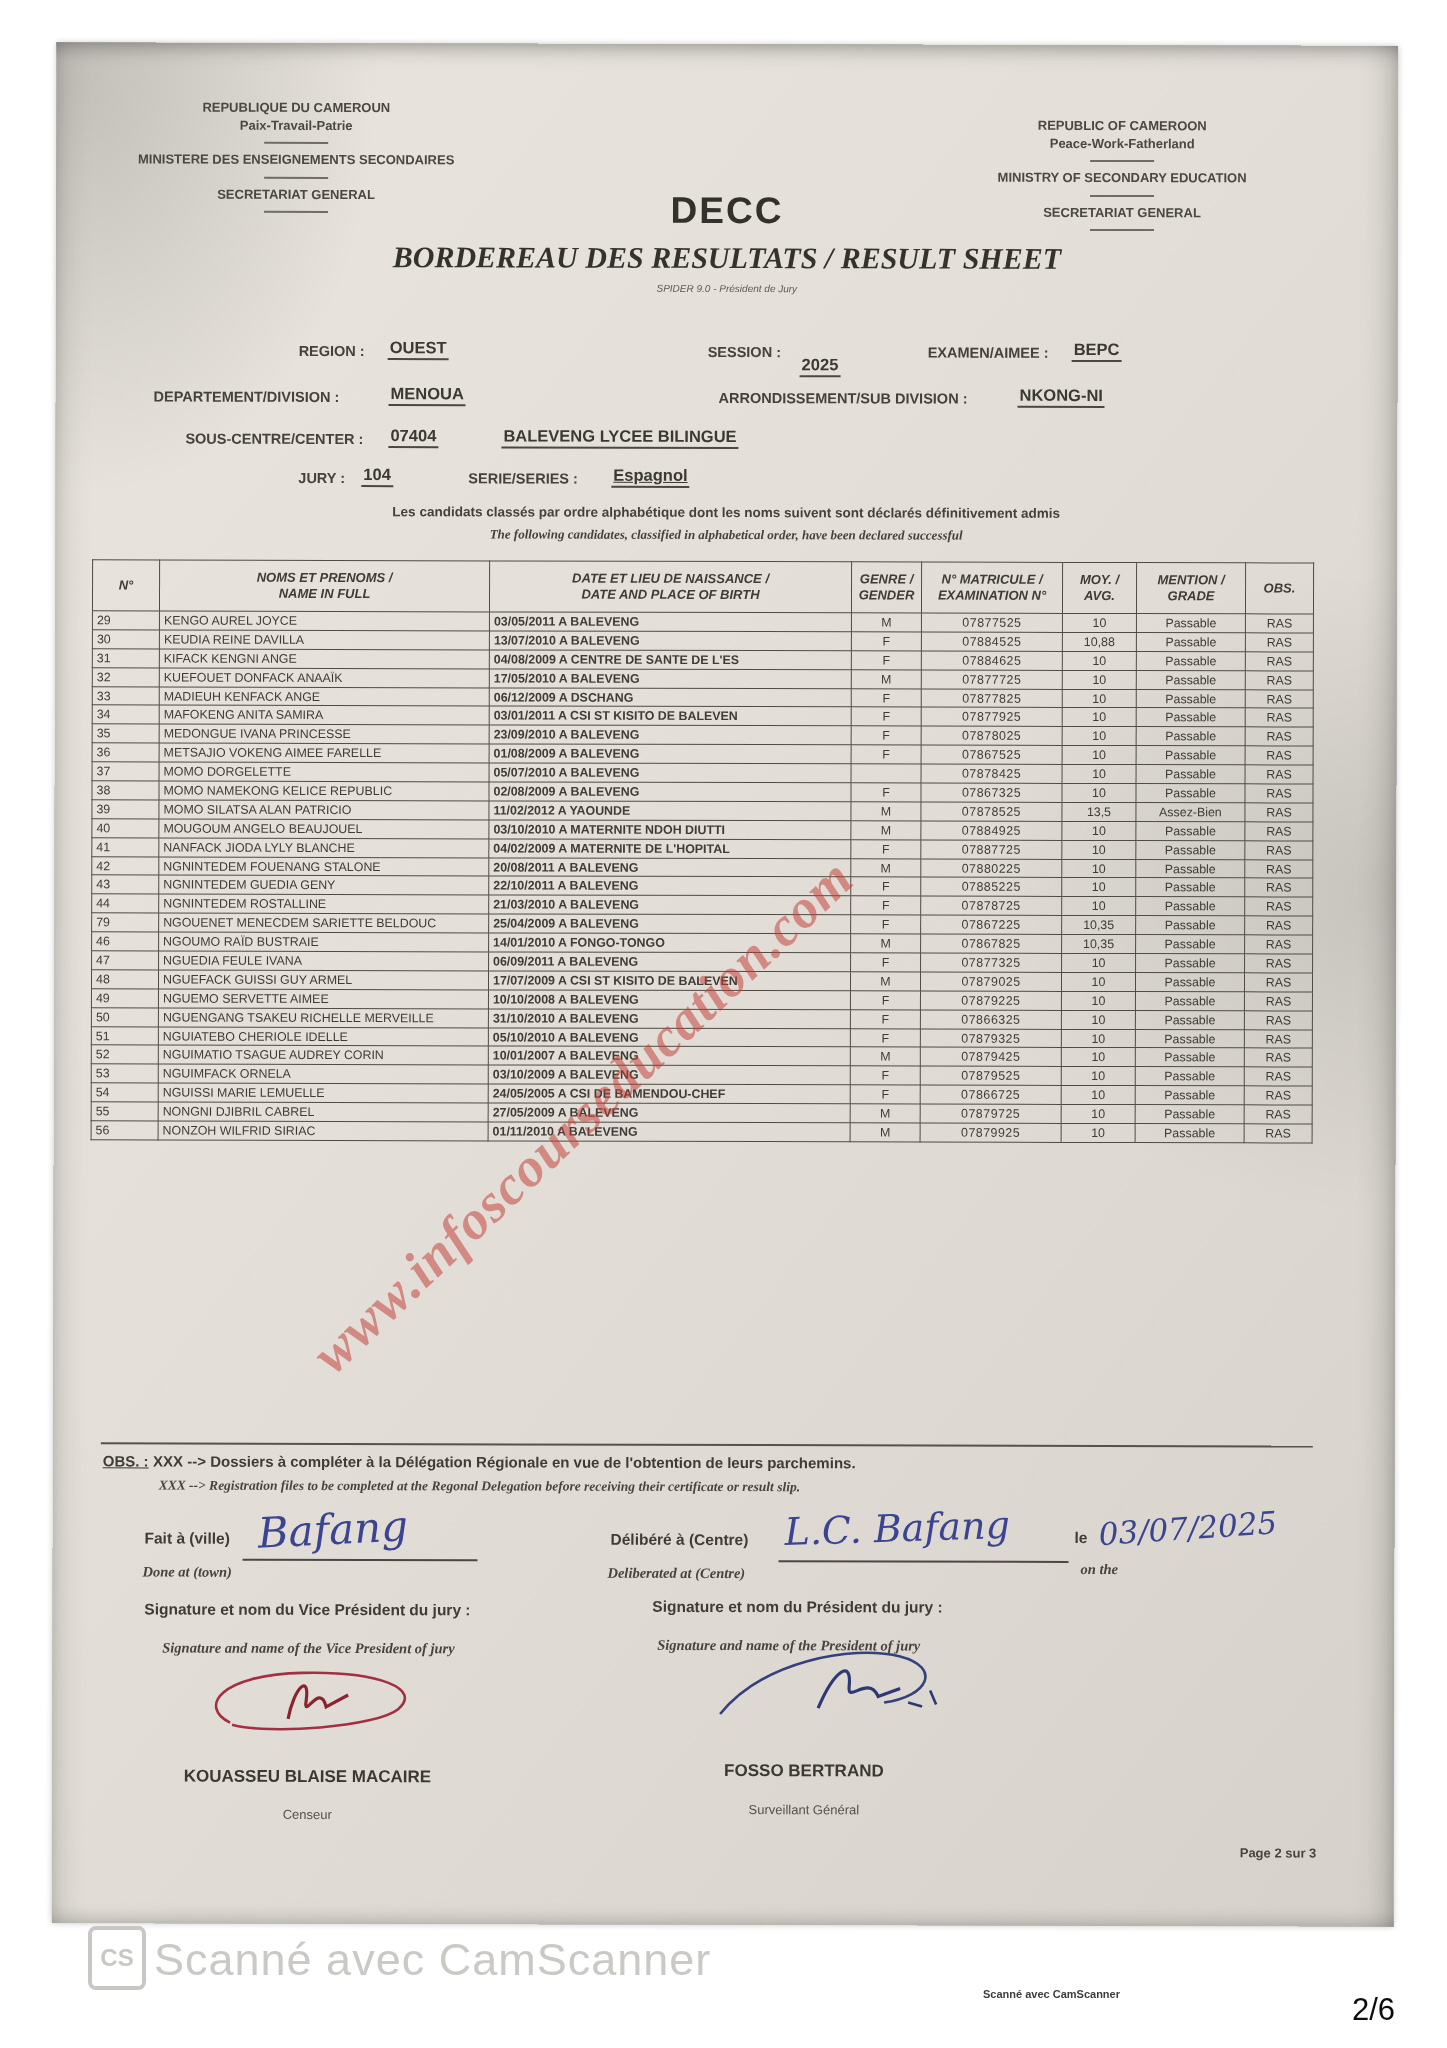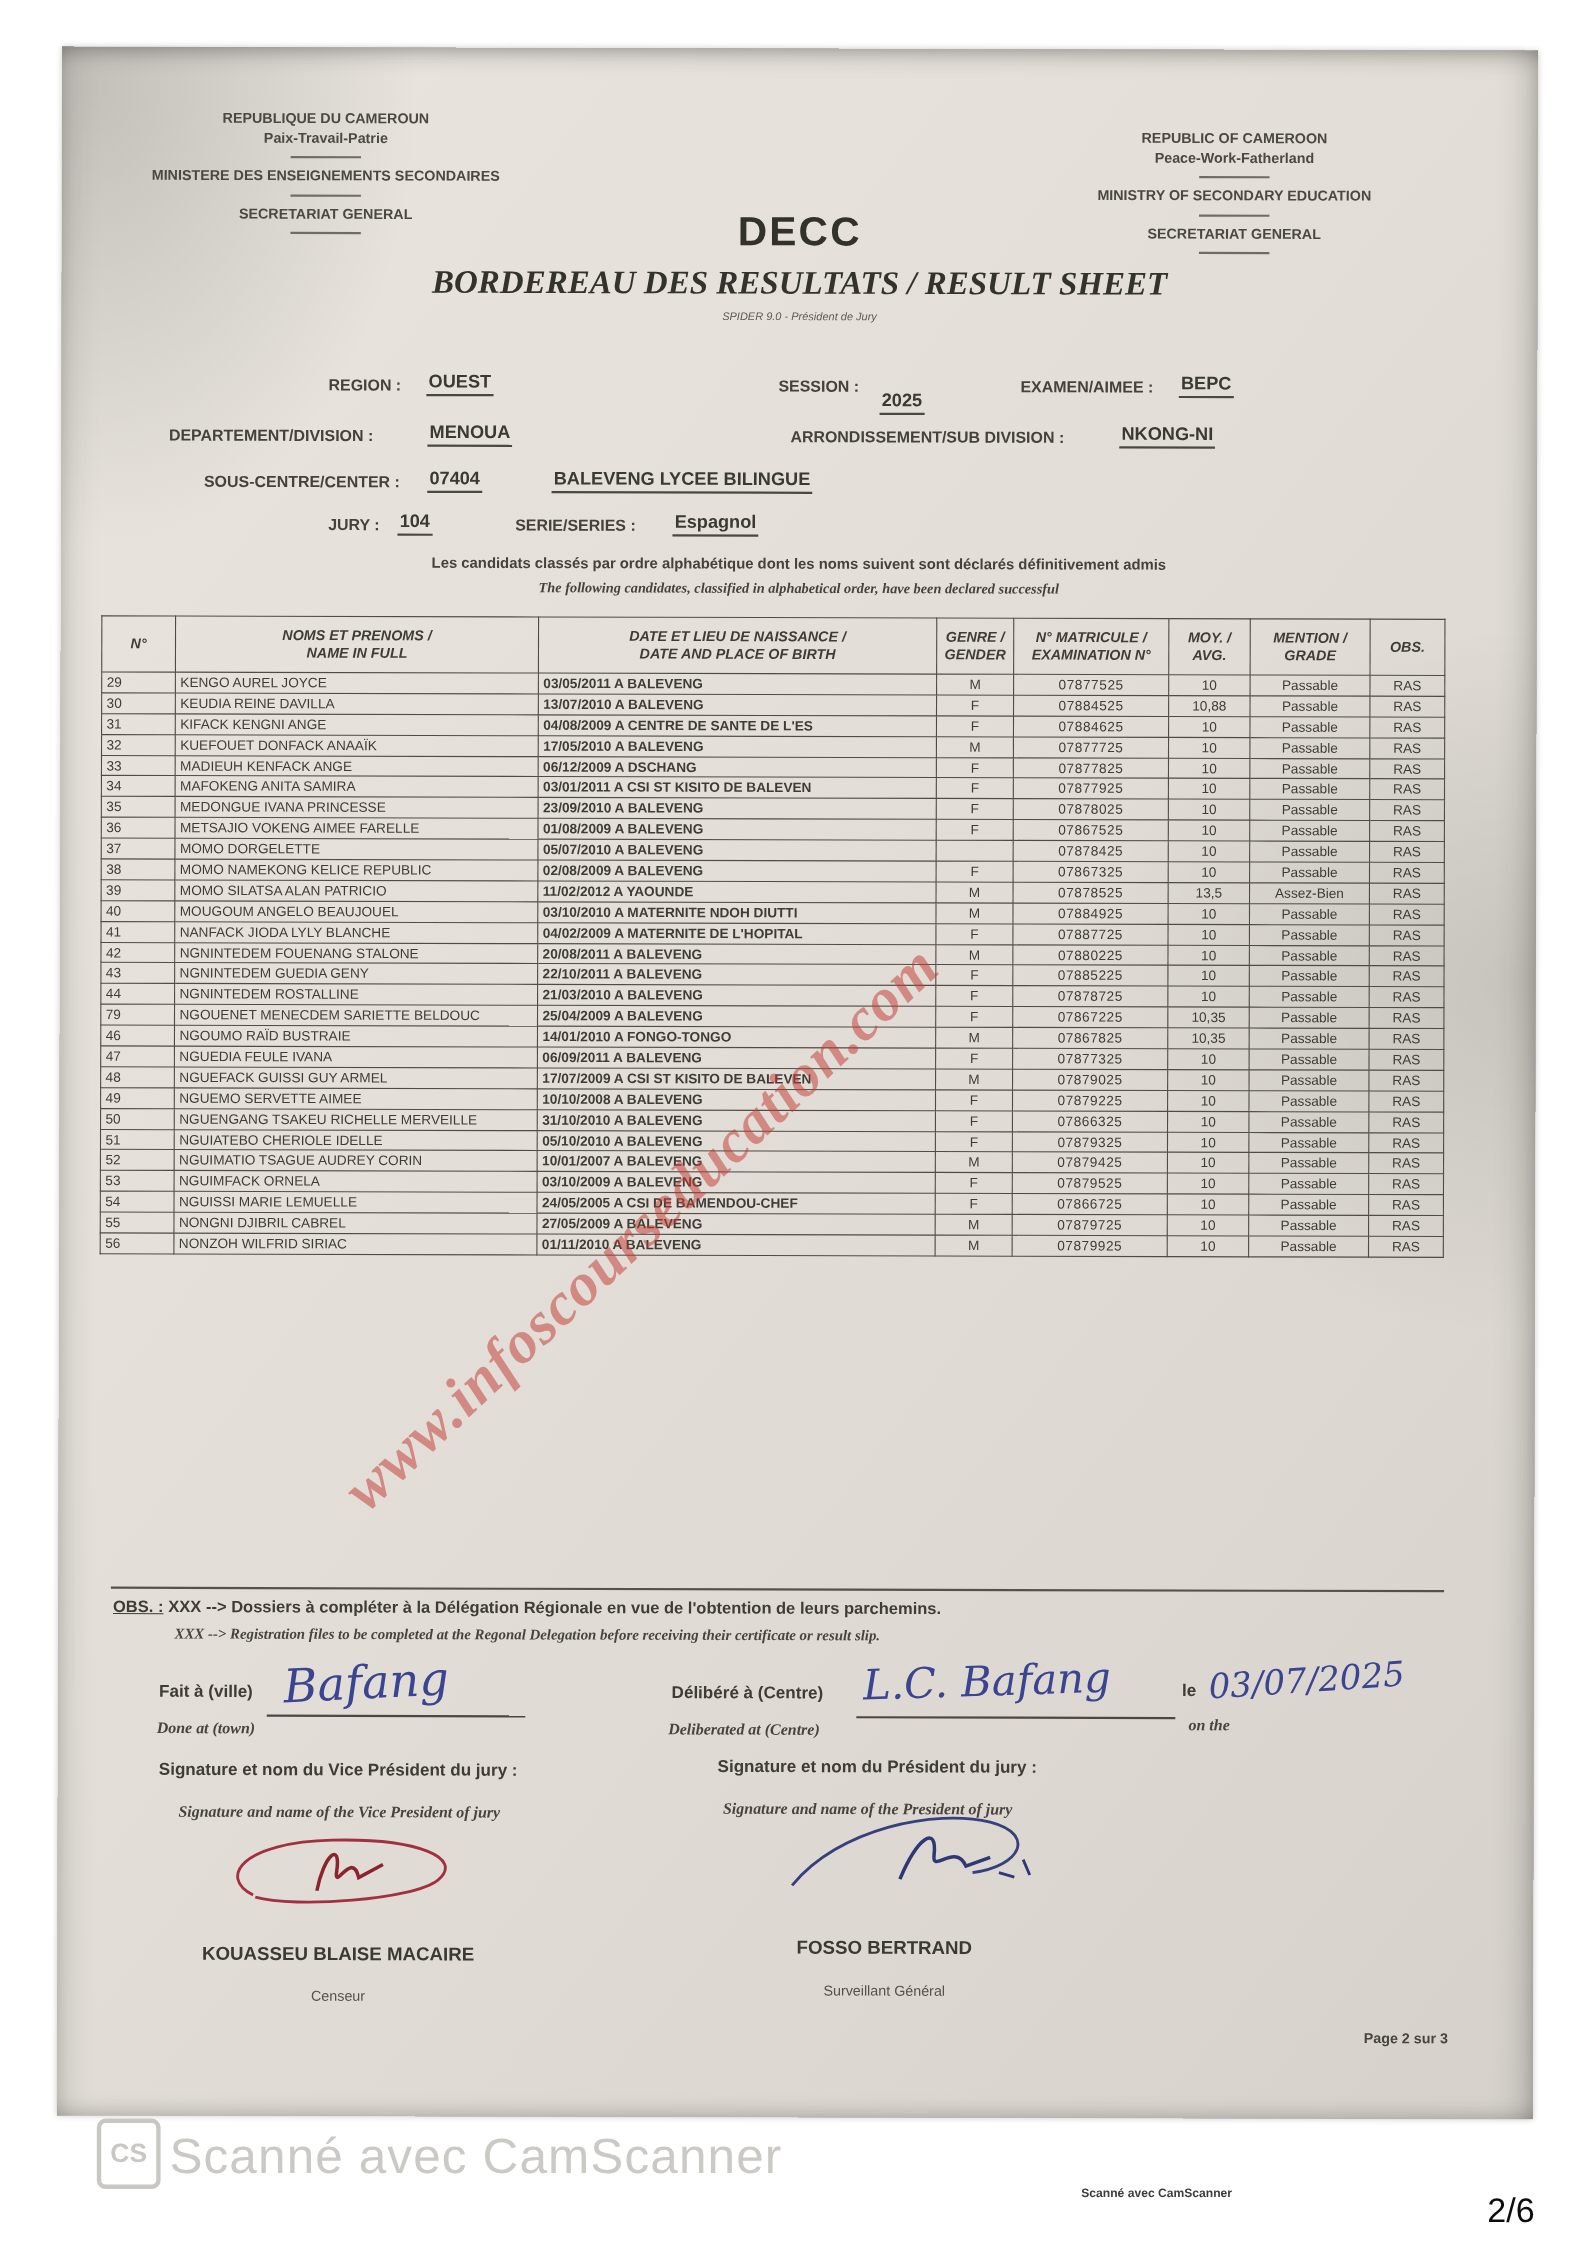--- a/index.html
+++ b/index.html
@@ -118,21 +118,21 @@
   <span class="abs mlabel" style="left:663px;top:346px;">ARRONDISSEMENT/SUB DIVISION :</span>
   <span class="abs mvalue" style="left:962px;top:341px;">NKONG-NI</span>
 
   <span class="abs mlabel" style="left:130px;top:388px;">SOUS-CENTRE/CENTER :</span>
   <span class="abs mvalue" style="left:333px;top:383px;">07404</span>
   <span class="abs mvalue" style="left:446px;top:383px;">BALEVENG LYCEE BILINGUE</span>
 
   <span class="abs mlabel" style="left:243px;top:427px;">JURY :</span>
   <span class="abs mvalue" style="left:306px;top:422px;">104</span>
   <span class="abs mlabel" style="left:413px;top:427px;">SERIE/SERIES :</span>
-  <span class="abs mvalue" style="left:556px;top:422px;">Espagnol</span>
+  <span class="abs mvalue" style="left:556px;top:422px;text-decoration:underline;">Espagnol</span>
 
   <div class="abs note note-fr">Les candidats classés par ordre alphabétique dont les noms suivent sont déclarés définitivement admis</div>
   <div class="abs note note-en">The following candidates, classified in alphabetical order, have been declared successful</div>
 
   <table class="results abs" style="left:37px;top:517px;">
     <colgroup>
       <col style="width:67px">
         <col style="width:330px">
         <col style="width:362px">
         <col style="width:70px">

